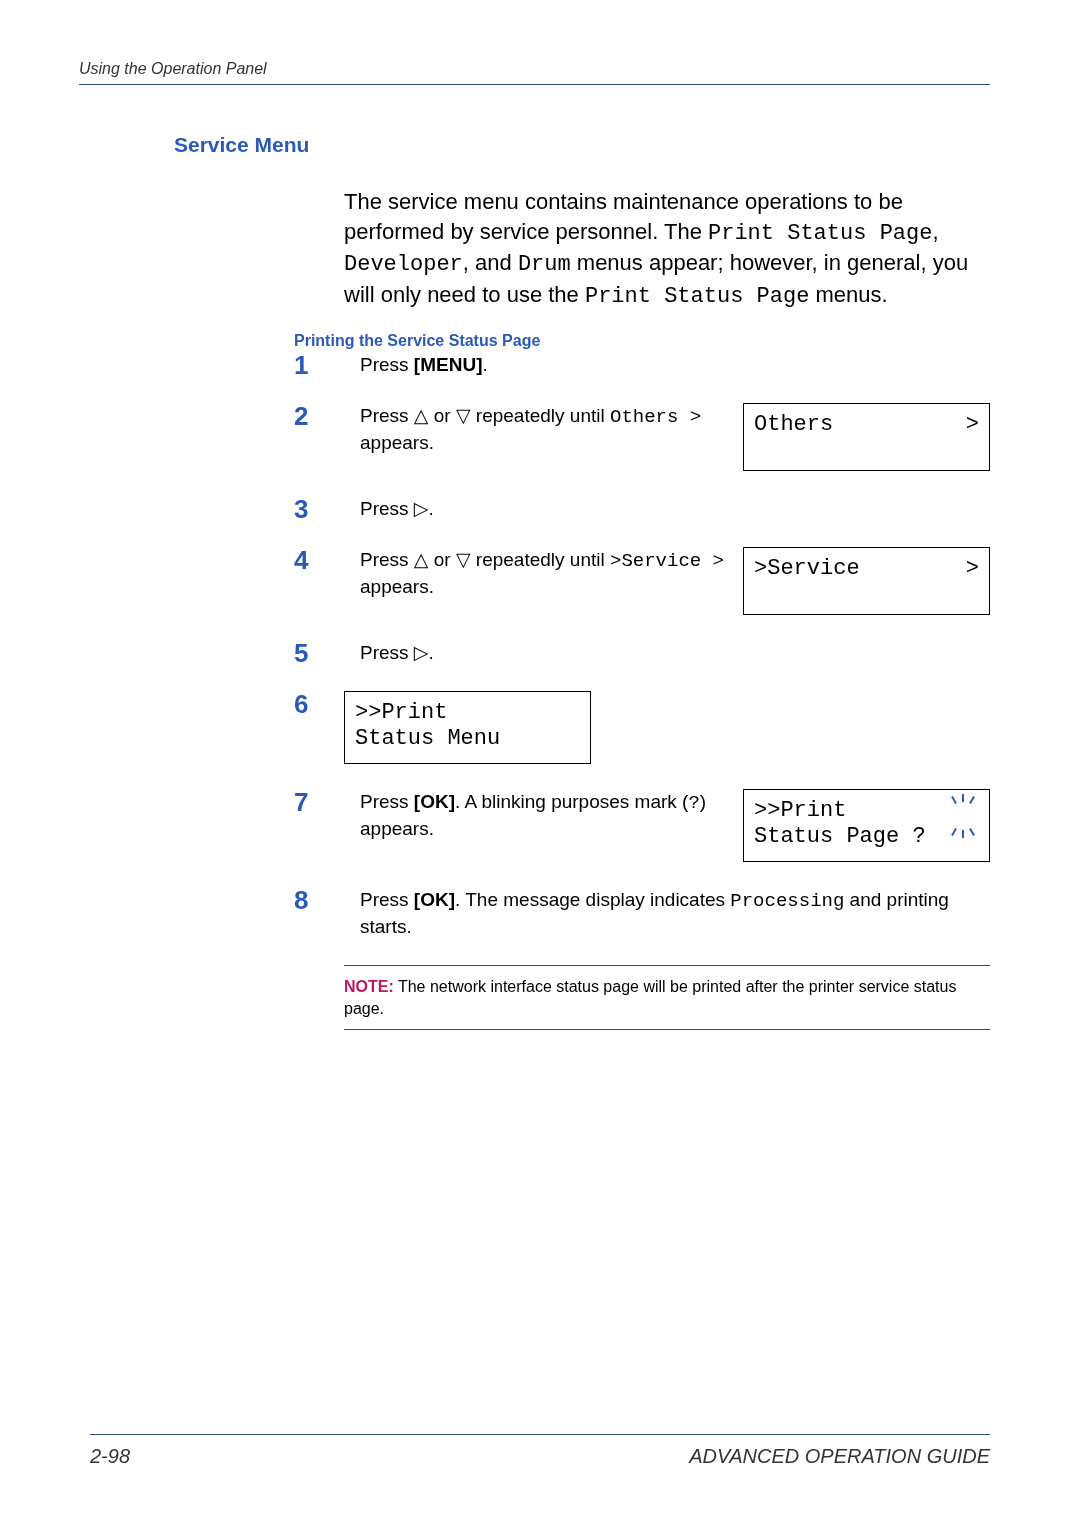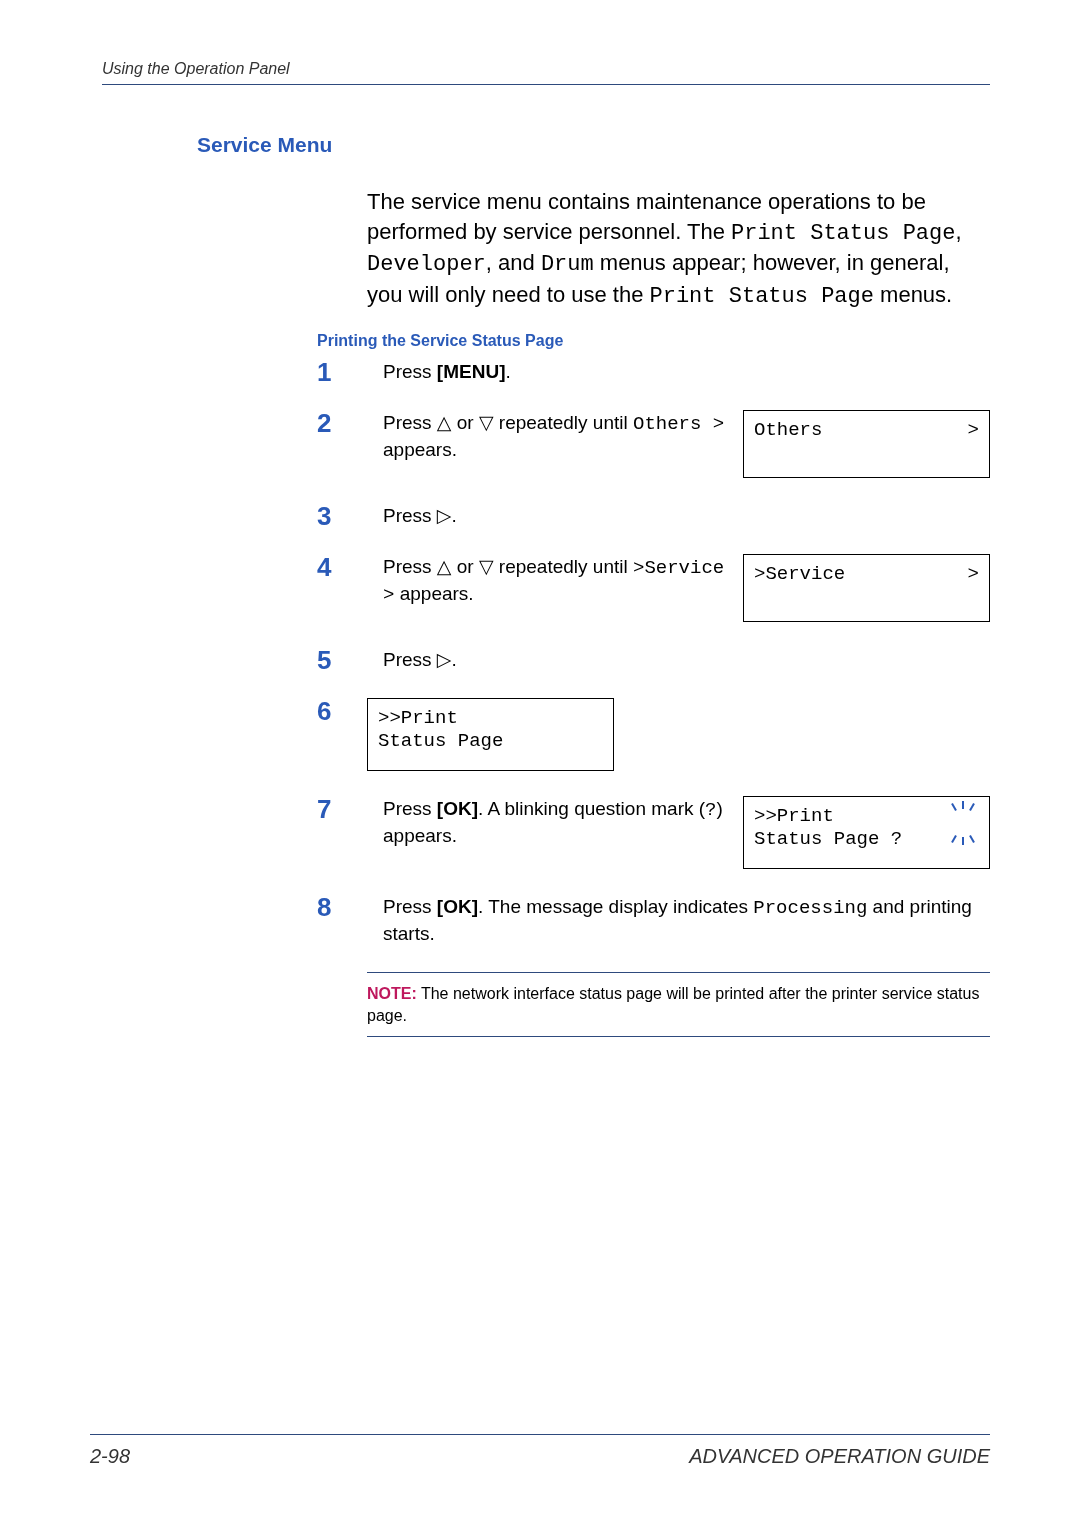--- a/index.html
+++ b/index.html
@@ -5,21 +5,21 @@
     body {
       font-family: Arial, Helvetica, sans-serif;
       margin: 0;
       padding: 0;
       background: #fff;
       width: 1080px;
       height: 1528px;
       position: relative;
     }
     .page {
-      padding: 60px 90px 60px 102px;
+      padding: 60px 90px 60px 79px;
     }
     .header-bar {
       border-bottom: 1px solid #2e4a7d;
       padding-bottom: 6px;
       margin-bottom: 35px;
     }
     .header-text {
       font-style: italic;
       font-size: 16px;
       color: #333;
@@ -40,21 +40,21 @@
       margin-bottom: 20px;
     }
     .mono {
       font-family: "Courier New", Courier, monospace;
     }
     .subsection-title {
       color: #2a5ab8;
       font-size: 16px;
       font-weight: bold;
       margin-left: 215px;
-      margin-bottom: 9px;
+      margin-bottom: 2px;
     }
     .step-row {
       display: flex;
       align-items: flex-start;
       margin-left: 215px;
       margin-bottom: 25px;
     }
     .step-num {
       color: #2a5ab8;
       font-weight: bold;
@@ -69,21 +69,21 @@
       flex: 1;
       padding-right: 15px;
       margin-left: 16px;
     }
     .lcd-box {
       border: 1.5px solid #000;
       width: 225px;
       height: 50px;
       padding: 8px 10px;
       font-family: "Courier New", Courier, monospace;
-      font-size: 19px;
+      font-size: 22px;
       line-height: 1.2;
       position: relative;
       flex-shrink: 0;
     }
     .lcd-box.nopad2 { height: 55px; }
     .lcd-arrow {
       position: absolute;
       right: 10px;
       top: 8px;
       font-family: "Courier New", Courier, monospace;
@@ -193,28 +193,28 @@
     <div class="step-num">5</div>
     <div class="step-text">
       <span>Press </span><span class="tri">▷</span><span>.</span>
     </div>
   </div>
 
   <div class="step-row">
     <div class="step-num">6</div>
     <div class="lcd-box nopad2">
       <div>&gt;&gt;Print</div>
-      <div> Status Page</div>
+      <div> Status Menu</div>
     </div>
   </div>
 
   <div class="step-row">
     <div class="step-num">7</div>
     <div class="step-text">
-      <span>Press </span><b>[OK]</b><span>. A blinking question mark (</span><span class="mono">?</span><span>) appears.</span>
+      <span>Press </span><b>[OK]</b><span>. A blinking purposes mark (</span><span class="mono">?</span><span>) appears.</span>
     </div>
     <div class="lcd-box nopad2">
       <div>&gt;&gt;Print</div>
       <div> Status Page ?</div>
       <div class="spark">
         <span class="tick t1"></span>
           <span class="tick t2"></span>
           <span class="tick t3"></span>
         <span class="tick b1"></span>
           <span class="tick b2"></span>

